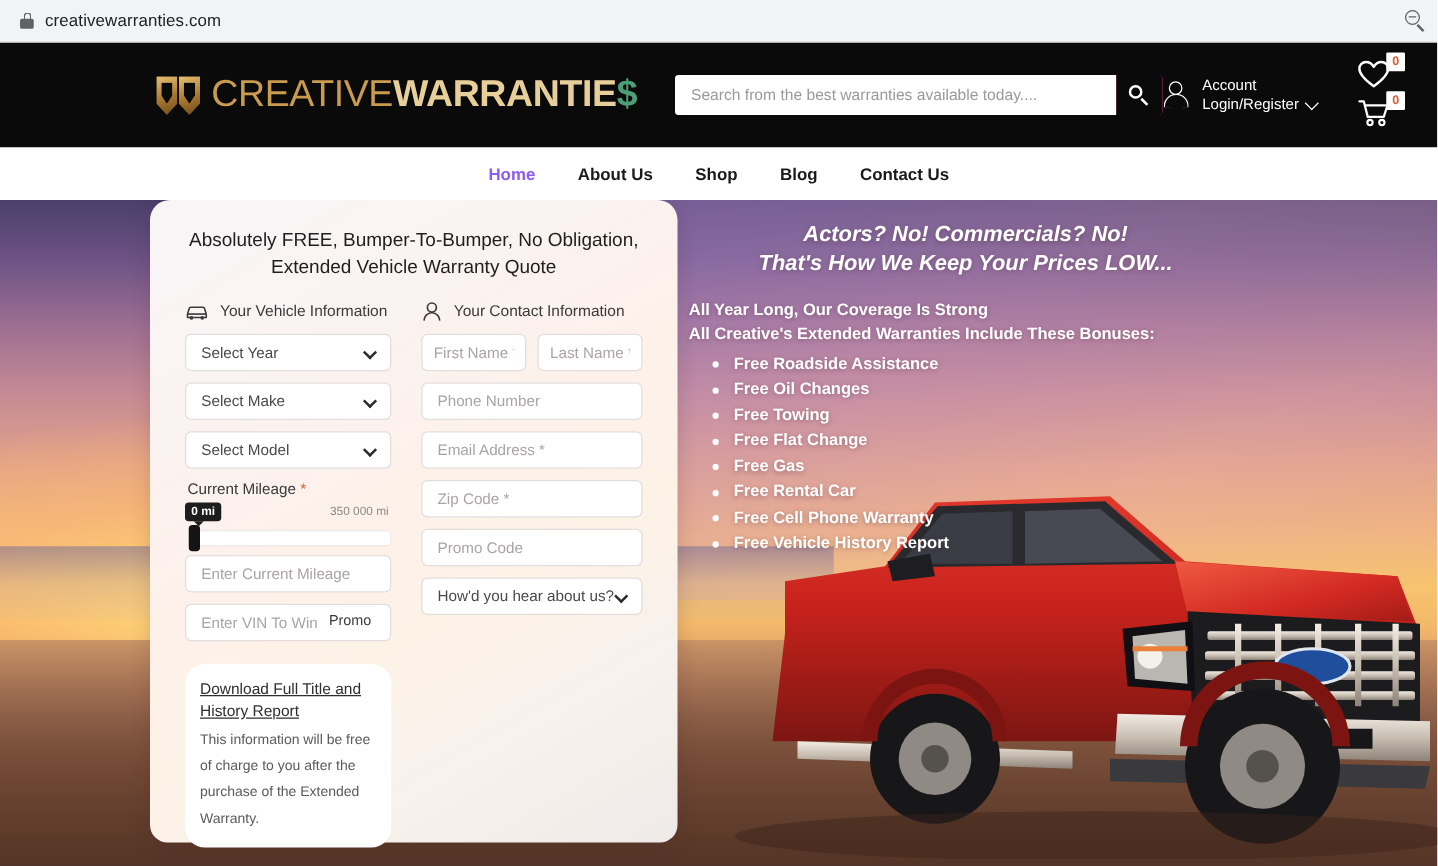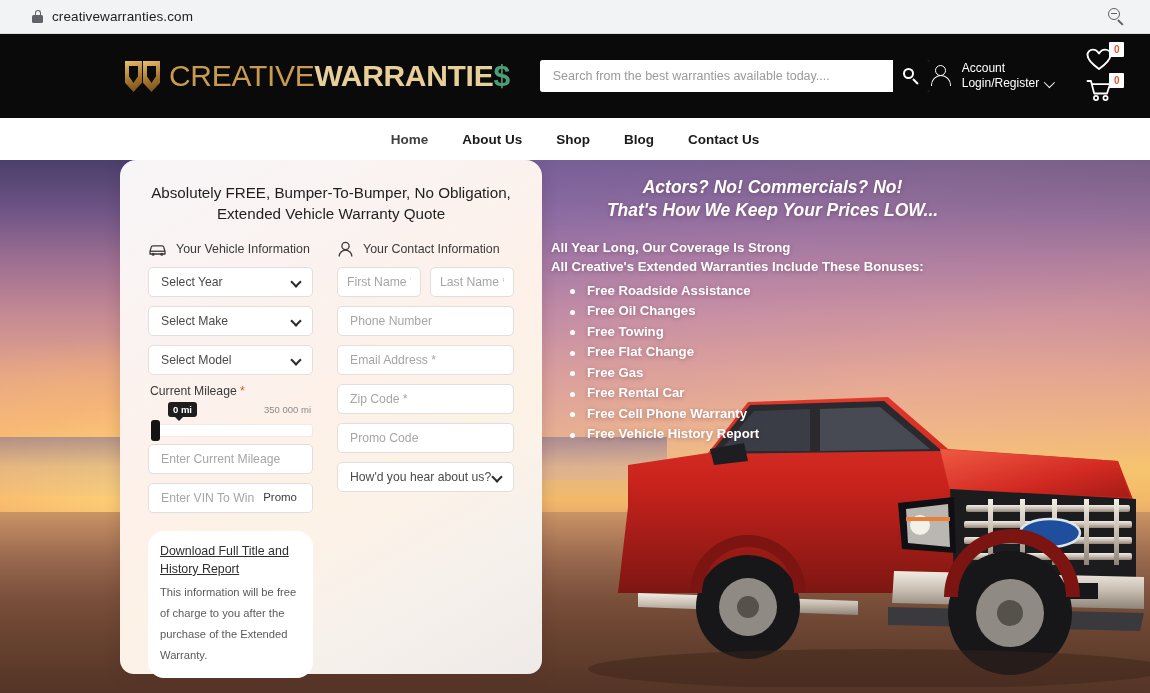--- a/index.html
+++ b/index.html
@@ -12,21 +12,21 @@
     background: #ffffff;
   }
 
   
   .browser-bar {
     height: 34px;
     width: 100%;
     background: #f1f3f4;
     display: flex;
     align-items: center;
-    padding: 0 22px;
+    padding: 0 6px;
     position: relative;
     border-bottom: 1px solid #dcdcdc;
   }
   .url-pill {
     display: flex;
     align-items: center;
     gap: 9px;
     height: 26px;
     padding: 0 12px 0 10px;
     border-radius: 13px;
@@ -120,21 +120,21 @@
     display:flex; align-items:center; justify-content:center; padding:0 2px; border-radius:1px;
   }
   .heart-svg, .cart-svg { display:block; }
 
   
   .nav-bar {
     height:42px; background:#fff; display:flex; align-items:center; justify-content:center;
     gap:34px; position:relative; z-index:20;
   }
   .nav-item { font-size:13.5px; font-weight:700; color:#1a1a1a; cursor:pointer; }
-  .nav-item.active { color:#404040; }
+  .nav-item.active { color:#8b5cf6; }
 
   
   .hero { position:relative; height:533px; overflow:hidden; }
   .hero-bg {
     position:absolute; inset:0;
     background:
       linear-gradient(to bottom,
         #4b3f6b 0%, #6d5385 9%, #9e6f92 19%, #c58a94 29%,
         #e2a389 40%, #f0b57e 50%, #f6c46d 58%, #f3b86a 64%,
         #d99a6b 70%, #a5725c 78%, #80533f 86%, #6b4533 93%, #5b3a2c 100%);
@@ -209,21 +209,21 @@
     position:absolute; right:12px; top:10px; width:8px; height:8px;
     border-right:2px solid #2b2b2b; border-bottom:2px solid #2b2b2b; transform:rotate(45deg);
   }
   .name-row { display:flex; gap:9px; }
   .name-row .field { width:84px; padding:0 9px; }
 
   .mileage-label { font-size:12.2px; color:#3a3a3a; margin:2px 0 4px 2px; }
   .req { color:#e4572e; }
   .slider-zone { position:relative; height:38px; margin-bottom:4px; }
   .slider-tip {
-    position:absolute; left:20px; top:0; background:#1d1d1d; color:#fff;
+    position:absolute; left:0; top:0; background:#1d1d1d; color:#fff;
     font-size:9.5px; font-weight:700; padding:2px 5px; border-radius:3px; line-height:11px;
   }
   .slider-tip::after {
     content:""; position:absolute; left:7px; bottom:-4px; border-left:4px solid transparent;
     border-right:4px solid transparent; border-top:4px solid #1d1d1d;
   }
   .slider-max {
     position:absolute; right:2px; top:2px; font-size:9.5px; color:#8a8a8a;
   }
   .slider-track {

